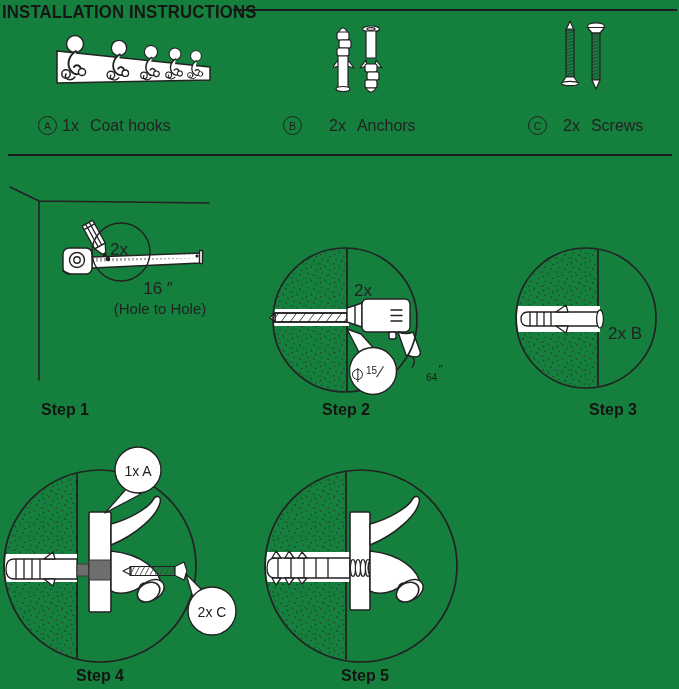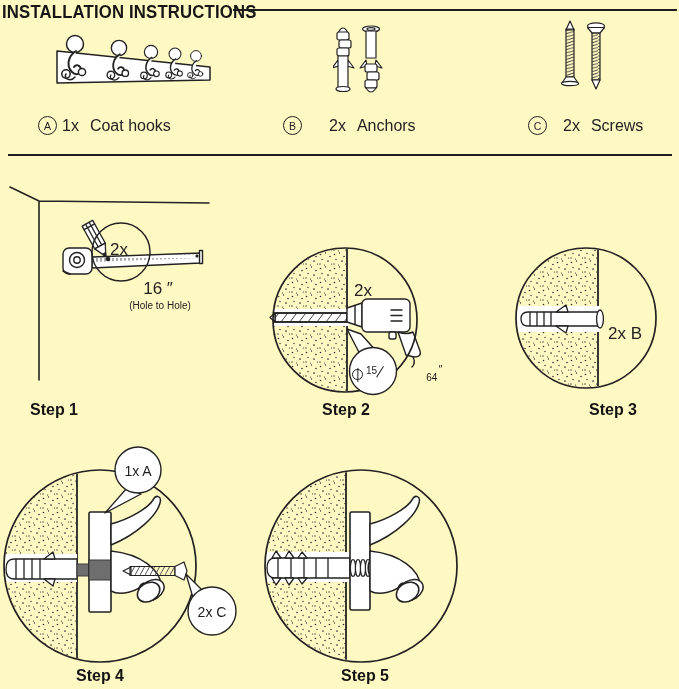--- a/index.html
+++ b/index.html
@@ -1,30 +1,30 @@
 <!DOCTYPE html>
 <html><head>
 <meta charset="utf-8">
 <style>
   html,body{margin:0;padding:0;background:#fff;}
-  #page{position:relative;width:679px;height:689px;background:#fef9c3;overflow:hidden;
+  #page{position:relative;width:679px;height:689px;background:#15803d;overflow:hidden;
         font-family:"Liberation Sans", sans-serif;color:#1c1c1c;}
   .abs{position:absolute;}
   .title{font-size:19px;font-weight:600;letter-spacing:.2px;color:#161616;
          transform:scaleX(.88);transform-origin:left top;white-space:nowrap;}
   .rule{background:#1c1c1c;height:2px;}
   .part-label{display:flex;align-items:center;font-size:16px;color:#222;white-space:nowrap;}
   .badge{display:inline-flex;align-items:center;justify-content:center;width:17px;height:17px;
          border:1.4px solid #222;border-radius:50%;font-size:10.5px;flex:0 0 auto;}
   .qty{margin-left:5px;}
   .pname{margin-left:11px;}
   .gapb .qty{margin-left:27px;}
   .gapc .qty{margin-left:16px;}
   .note{font-size:17px;color:#222;white-space:nowrap;}
-  .note-sm{font-size:10px;color:#222;white-space:nowrap;}
+  .note-sm{font-size:15px;color:#222;white-space:nowrap;}
   .steplabel{font-size:16px;font-weight:bold;color:#141414;white-space:nowrap;}
   .callout-txt{font-size:14px;color:#222;text-align:center;white-space:nowrap;}
   .center{text-align:center;}
   .frac{font-size:10px;white-space:nowrap;display:flex;align-items:flex-end;}
   .dia{display:inline-block;width:9px;height:9px;border:1.3px solid #222;border-radius:50%;
        position:relative;margin-right:3px;}
   .dia-bar{position:absolute;left:50%;top:-2.5px;height:14px;width:1.3px;background:#222;
        transform:translateX(-50%);}
   .fnum{font-size:10px;vertical-align:top;position:relative;top:-4px;}
   .fsl{display:inline-block;font-size:15px;transform:skewX(-20deg);margin:0 .5px;}
@@ -173,21 +173,21 @@
         <line x1="-6" y1="-22" x2="6" y2="-22"></line>
       </g>
       <circle cx="108" cy="81" r="2.3" fill="#222" stroke="none"></circle>
       <circle cx="197" cy="78" r="1.6" fill="#222" stroke="none"></circle>
       <circle cx="121" cy="74" r="29" stroke-width="1.4"></circle>
     </g>
   </svg>
   <div class="abs note" style="left:110px;top:240px;">2x</div>
   <div class="abs note center" style="left:128px;top:279px;width:60px;">16 ″</div>
   <div class="abs note-sm center" style="left:105px;top:300px;width:110px;">(Hole to Hole)</div>
-  <div class="abs steplabel" style="left:30px;top:401px;">Step 1</div>
+  <div class="abs steplabel" style="left:41px;top:401px;">Step 1</div>
 
   <svg class="abs" style="left:263px;top:238px;" width="172" height="162" viewBox="0 0 172 162">
     <defs>
       <pattern id="stip2" width="14" height="14" patternUnits="userSpaceOnUse">
         <g fill="#2e2e2e">
           <circle cx="1.5" cy="2.5" r="0.8"></circle>
             <circle cx="6.5" cy="1" r="0.65"></circle>
             <circle cx="11" cy="4.5" r="0.8"></circle>
           <circle cx="3" cy="7.5" r="0.7"></circle>
             <circle cx="9" cy="9" r="0.85"></circle>

